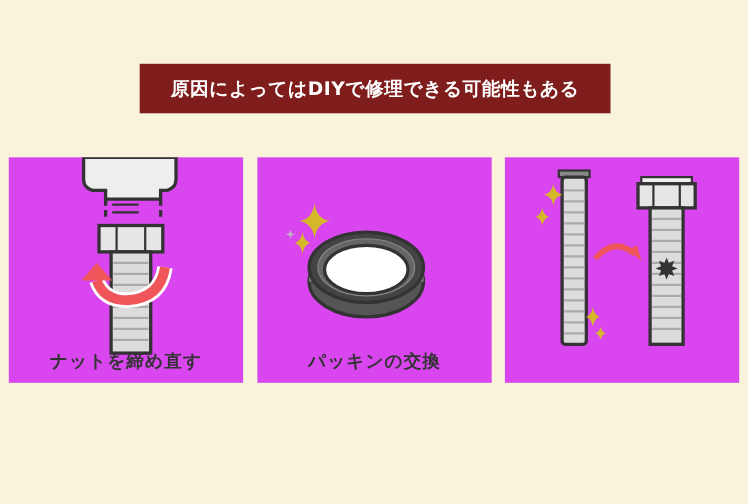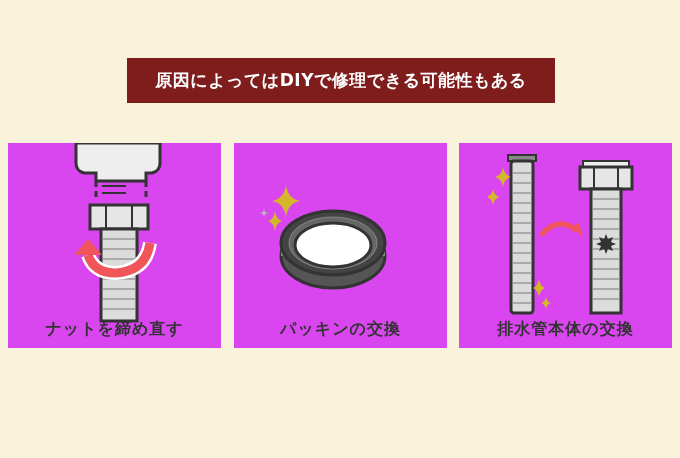--- a/index.html
+++ b/index.html
@@ -105,14 +105,13 @@
         <line x1="134" y1="96" x2="160" y2="96"></line>
         <line x1="134" y1="106" x2="160" y2="106"></line>
       <line x1="134" y1="116" x2="160" y2="116"></line>
         <line x1="134" y1="126" x2="160" y2="126"></line>
         <line x1="134" y1="136" x2="160" y2="136"></line>
       <line x1="134" y1="146" x2="160" y2="146"></line>
         <line x1="134" y1="156" x2="160" y2="156"></line>
     </g>
     <path d="M147 91 l2 5 l5 -2 l-2 5 l5 2 l-5 2 l2 5 l-5 -2 l-2 5 l-2 -5 l-5 2 l2 -5 l-5 -2 l5 -2 l-2 -5 l5 2 z" fill="#333"></path>
   </svg>
-  <div class="caption">排水管本体の交換</div>
 </div>
 
 </body></html>

